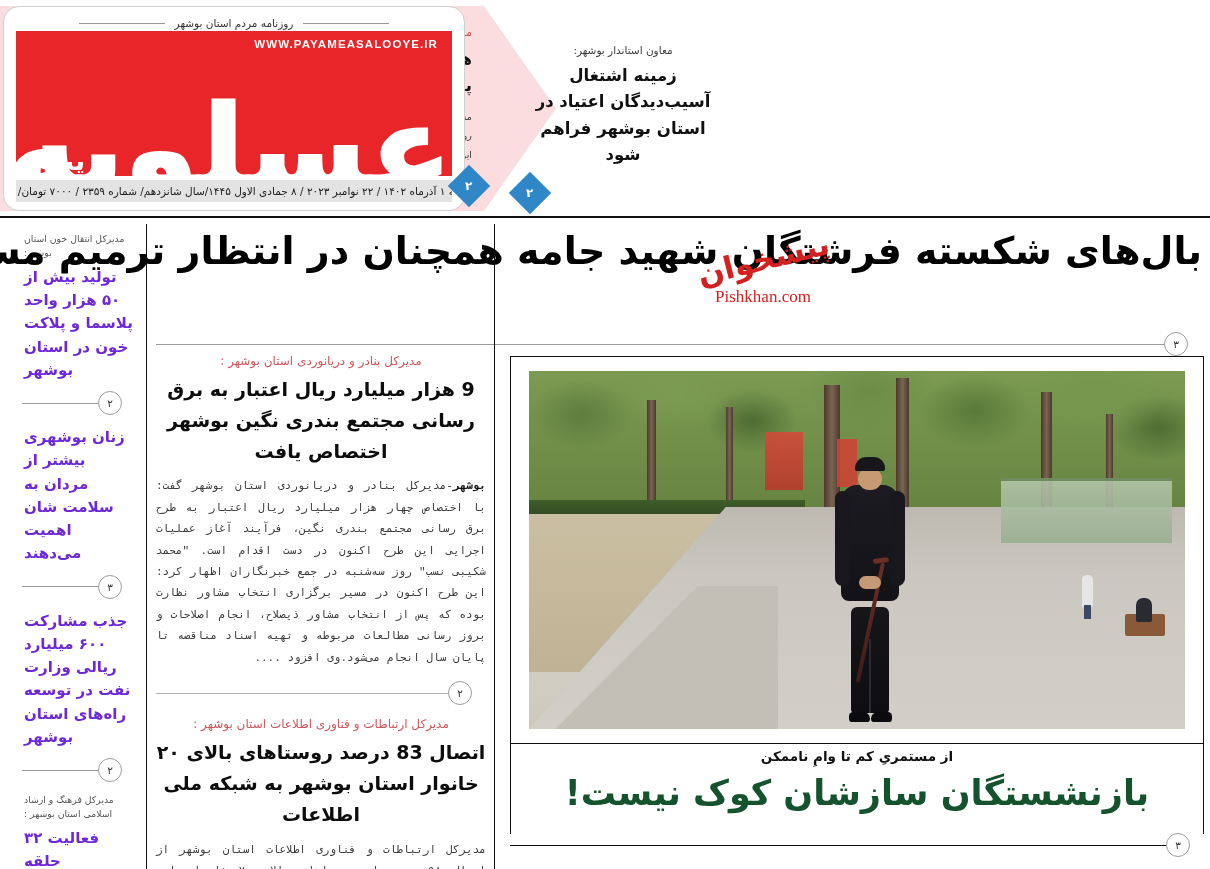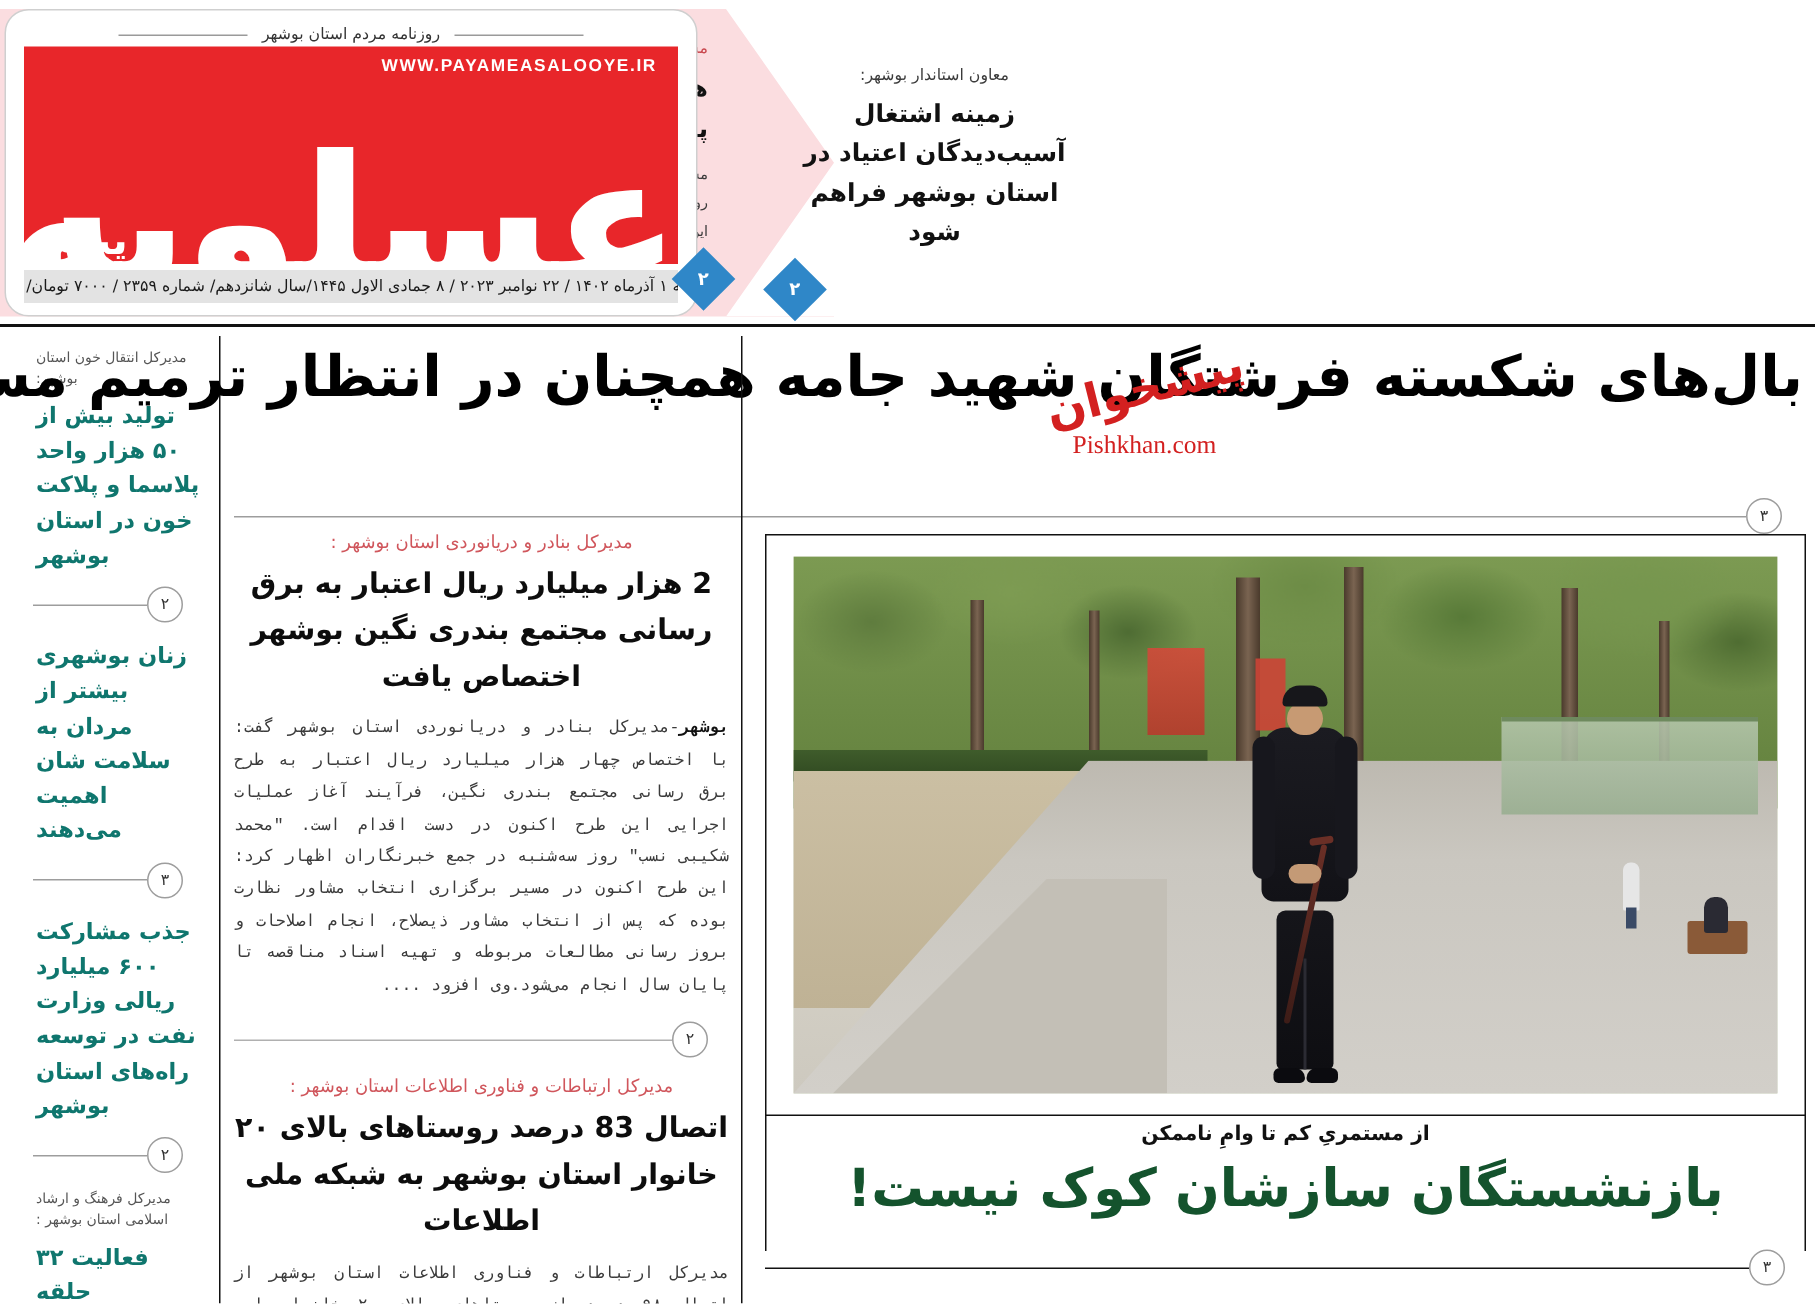--- a/index.html
+++ b/index.html
@@ -250,21 +250,21 @@
   .side-item .kicker {
     font-size: 9.3px;
     color: #555;
     line-height: 1.5;
     margin-bottom: 6px;
   }
   .side-item .head {
     font-size: 15px;
     font-weight: 700;
     line-height: 1.55;
-    color: #0f766e;
+    color: #6d28d9;
   }
   .side-sep {
     position: relative;
     height: 34px;
     display: flex;
     align-items: center;
     margin: 4px 0 2px;
   }
   .side-sep .line {
     flex: 1; height: 1px; background: #9d9d9d;
@@ -607,21 +607,21 @@
         <div class="circ">۳</div>
         <div class="line"></div>
       </div>
     </div>
 
     <div class="midcol">
       <div style="height:128px"></div>
 
       <div class="art">
         <div class="kicker">مدیرکل بنادر و دریانوردی استان بوشهر :</div>
-        <div class="head">2 هزار میلیارد ریال اعتبار به برق رسانی مجتمع بندری نگین بوشهر اختصاص یافت</div>
+        <div class="head">9 هزار میلیارد ریال اعتبار به برق رسانی مجتمع بندری نگین بوشهر اختصاص یافت</div>
         <div class="body"><b>بوشهر</b><span>-مدیرکل بنادر و دریانوردی استان بوشهر گفت: با اختصاص چهار هزار میلیارد ریال اعتبار به طرح برق رسانی مجتمع بندری نگین، فرآیند آغاز عملیات اجرایی این طرح اکنون در دست اقدام است. "محمد شکیبی نسب" روز سه‌شنبه در جمع خبرنگاران اظهار کرد: این طرح اکنون در مسیر برگزاری انتخاب مشاور نظارت بوده که پس از انتخاب مشاور ذیصلاح، انجام اصلاحات و بروز رسانی مطالعات مربوطه و تهیه اسناد مناقصه تا پایان سال انجام می‌شود.وی افزود ....</span></div>
       </div>
 
       <div class="mid-sep">
         <div class="circ">۲</div>
         <div class="line"></div>
       </div>
 
       <div class="art">
         <div class="kicker">مدیرکل ارتباطات و فناوری اطلاعات استان بوشهر :</div>

